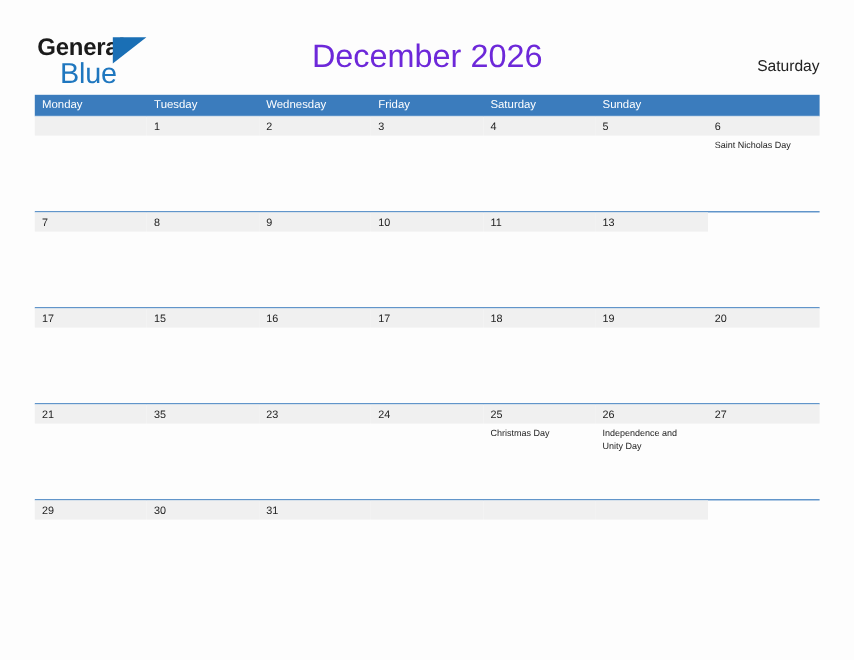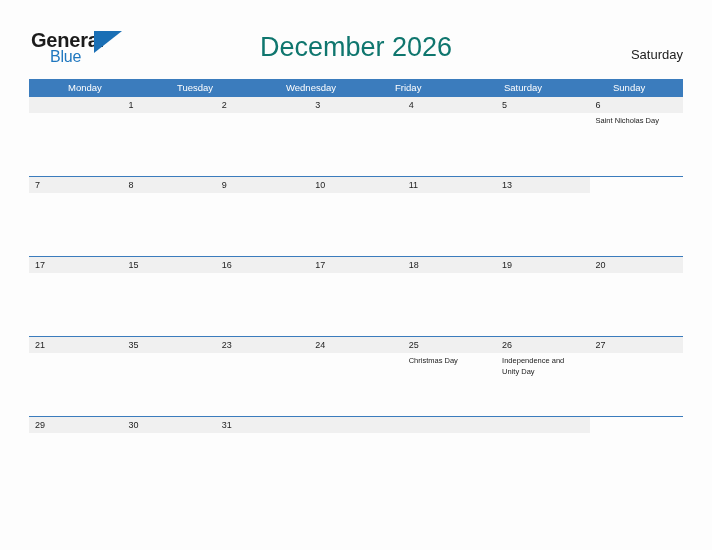--- a/index.html
+++ b/index.html
@@ -44,21 +44,21 @@
     font-size: 20px;
     letter-spacing: -0.2px;
     color: #1b1b1b;
     font-family: "Liberation Sans", sans-serif;
     font-weight: bold;
   }
   .logo-blue {
     position: absolute;
     left: 19px;
     top: 19px;
-    font-size: 16px;
+    font-size: 24px;
     letter-spacing: -0.2px;
     color: #1f77bf;
     font-family: "Liberation Sans", sans-serif;
   }
   .logo-triangle {
     position: absolute;
     left: 63px;
     top: 2px;
     width: 0;
     height: 0;
@@ -66,21 +66,21 @@
     border-bottom: 22px solid transparent;
   }
 
   .title {
     position: absolute;
     left: 0;
     top: 32px;
     width: 712px;
     text-align: center;
     font-size: 27px;
-    color: #0f766e;
+    color: #6d28d9;
     font-family: "Liberation Sans", sans-serif;
   }
 
   .country {
     position: absolute;
     right: 29px;
     top: 47px;
     font-size: 13px;
     color: #222222;
   }
@@ -101,21 +101,20 @@
   }
   .weekday {
     width: 93.43px;
     box-sizing: border-box;
     padding-left: 6px;
     color: #ffffff;
     font-size: 9.5px;
     line-height: 17px;
     font-family: "Liberation Sans", sans-serif;
     white-space: nowrap;
-    margin-left: 33px;
   }
 
   .week {
     width: 654px;
     border-top: 1.5px solid #3b7cbd;
     box-sizing: border-box;
   }
   .week:first-of-type {
     border-top: none;
   }

